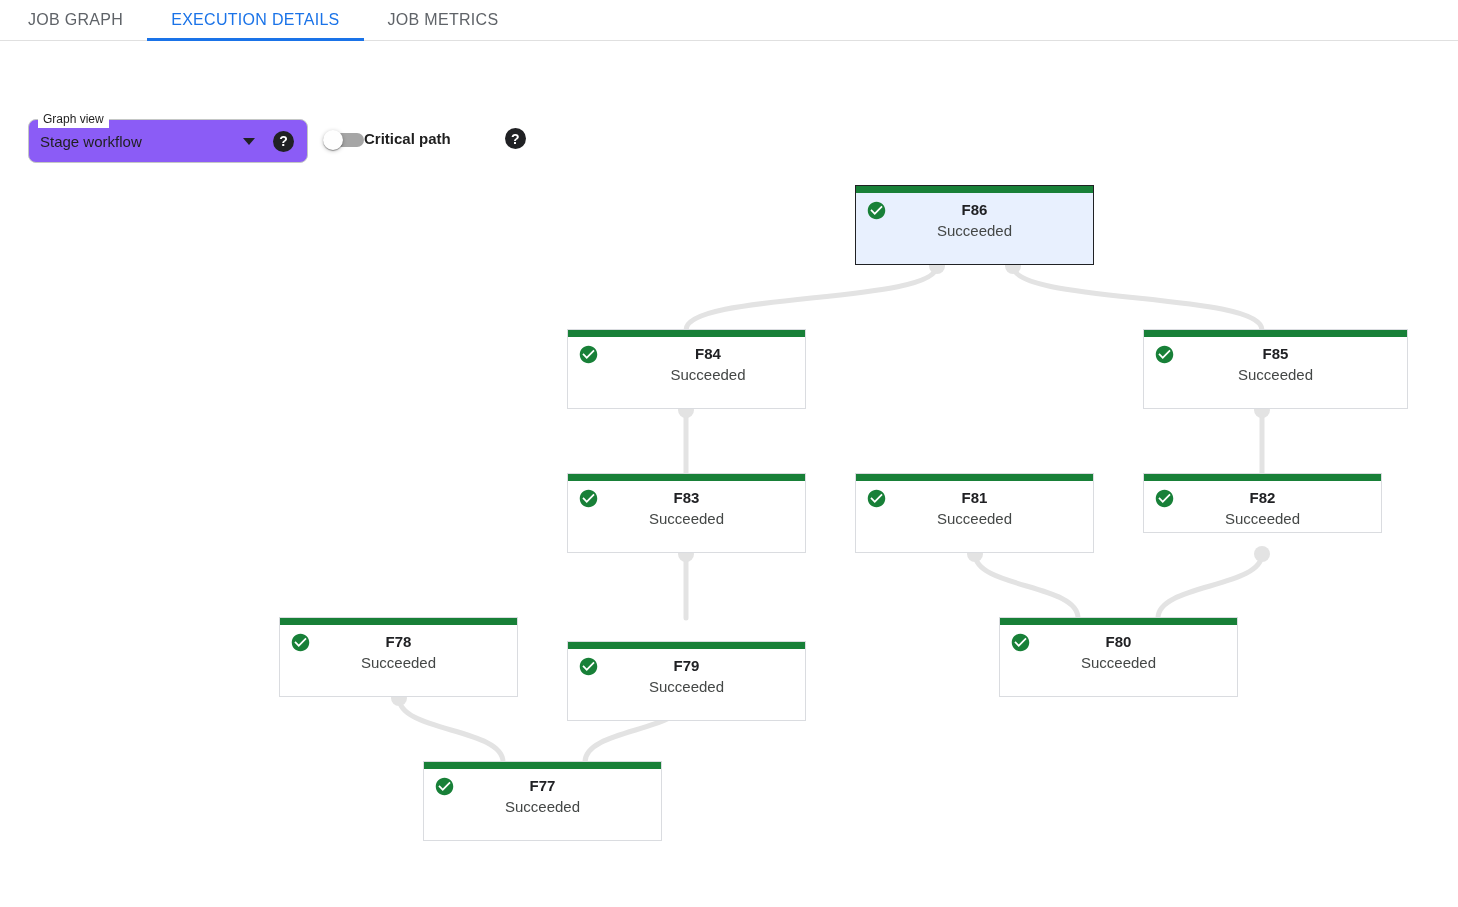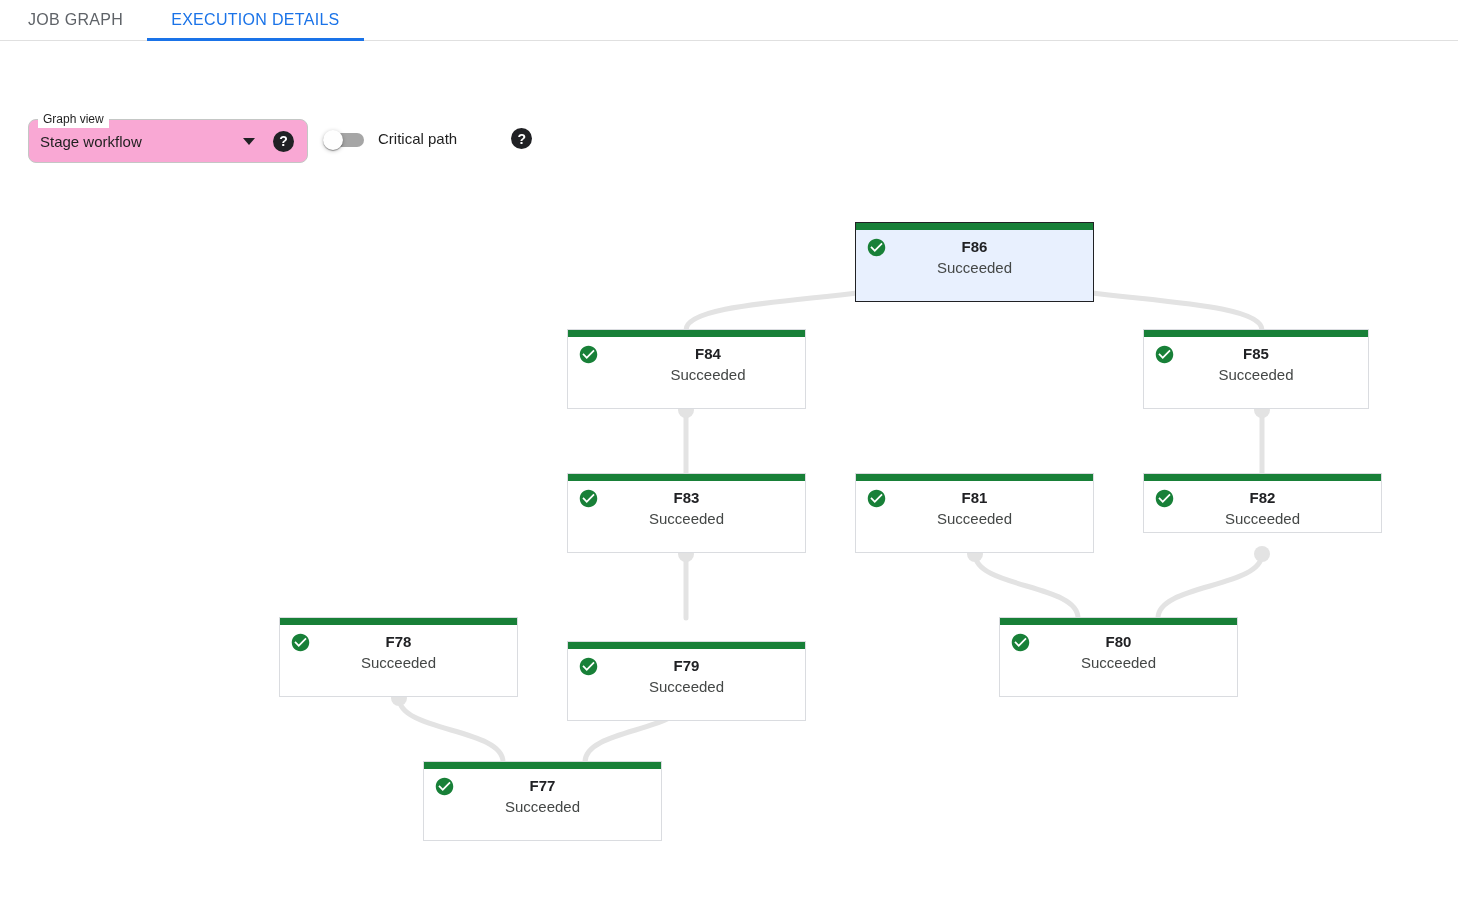--- a/index.html
+++ b/index.html
@@ -20,63 +20,64 @@
   .tab{position:relative;display:inline-flex;align-items:center;
     padding:0 24px;font-size:16px;font-weight:500;letter-spacing:.3px;
     color:var(--muted);cursor:pointer;white-space:nowrap;}
   .tab.active{color:var(--accent);}
   .tab.active::after{content:"";position:absolute;left:0;right:0;bottom:-1px;
     height:3px;background:var(--accent);}
 
   
   .toolbar{position:relative;height:100px;}
   .selectbox{position:absolute;left:28px;top:78px;width:280px;height:44px;
-    border:1px solid #c4c7c5;border-radius:8px;background:#f9a8d4;
+    border:1px solid #c4c7c5;border-radius:8px;background:#8b5cf6;
     display:flex;align-items:center;cursor:pointer;}
   .selectbox .float-label{position:absolute;top:-9px;left:9px;background:#fff;
     padding:0 5px;font-size:12px;font-weight:500;color:var(--ink);line-height:17px;}
   .selectbox .value{font-size:15px;color:var(--ink);padding-left:11px;flex:1;}
   .caret{width:0;height:0;border-left:6px solid transparent;
     border-right:6px solid transparent;border-top:7px solid #202124;
     margin-right:18px;}
   .help{width:21px;height:21px;border-radius:50%;background:#202124;color:#fff;
     display:inline-flex;align-items:center;justify-content:center;
     font-size:14px;font-weight:700;flex:0 0 auto;cursor:pointer;}
   .help::before{content:"?";}
   .selectbox .help{margin-right:13px;}
   .toggle-row{position:absolute;left:327px;top:87px;display:flex;align-items:center;}
   .switch{position:relative;width:37px;height:14px;border-radius:7px;
     background:#a6a6a6;cursor:pointer;margin-top:3px;}
   .switch .knob{position:absolute;left:-4px;top:-3px;width:20px;height:20px;
     border-radius:50%;background:#fefefe;
     box-shadow:0 1px 1px rgba(0,0,0,.35),0 1px 4px rgba(0,0,0,.25);}
-  .toggle-label{margin-left:14px;font-size:15px;color:var(--ink);}
+  .toggle-label{font-size:15px;color:var(--ink);font-weight:bold;}
   .toggle-row .help{margin-left:54px;}
 
   
   .canvas{position:absolute;left:0;top:0;width:1458px;height:907px;}
   .edges{position:absolute;left:0;top:0;pointer-events:none;}
   .edge{stroke:var(--edge);stroke-width:5;fill:none;stroke-linecap:round;}
   .nub{fill:var(--edge);}
   .node{position:absolute;background:#fff;border:1px solid #dadce0;
     cursor:pointer;}
   .node .bar{position:absolute;top:0;left:0;right:0;height:7px;background:var(--green);}
   .node .check{position:absolute;left:10px;top:14px;width:21px;height:21px;}
-  .node.selected{background:var(--sel-bg);border:1.5px solid #202124;margin-top:37px;}
+  .node.selected{background:var(--sel-bg);border:1.5px solid #202124;}
   .node .title{margin-top:14px;text-align:center;font-size:15px;font-weight:700;
     color:#202124;line-height:20px;}
   .node .status{margin-top:1px;text-align:center;font-size:15px;color:#444746;
     line-height:20px;}
 </style>
 </head>
 <body>
 
 <div class="tabbar">
   <div class="tab">JOB GRAPH</div>
   <div class="tab active">EXECUTION DETAILS</div>
+  <div class="tab">JOB METRICS</div>
 </div>
 
 <div class="toolbar">
   <div class="selectbox">
     <span class="float-label">Graph view</span>
     <span class="value">Stage workflow</span>
     <span class="caret"></span>
     <span class="help"></span>
   </div>
 
@@ -121,21 +122,21 @@
     </div>
     <div class="node" style="left: 567px; top: 329px; width: 239px; height: 80px; padding-left: 43px;">
       <div class="bar"></div>
       <svg class="check" viewBox="0 0 24 24">
         <circle cx="12" cy="12" r="10" fill="#fff"></circle>
         <path fill="#188038" d="M12 2C6.48 2 2 6.48 2 12s4.48 10 10 10 10-4.48 10-10S17.52 2 12 2zm-2 15l-5-5 1.41-1.41L10 14.17l7.59-7.59L19 8l-9 9z"></path>
       </svg>
       <div class="title">F84</div>
       <div class="status">Succeeded</div>
     </div>
-    <div class="node" style="left: 1143px; top: 329px; width: 226px; height: 80px;">
+    <div class="node" style="left: 1143px; top: 329px; width: 265px; height: 80px;">
       <div class="bar"></div>
       <svg class="check" viewBox="0 0 24 24">
         <circle cx="12" cy="12" r="10" fill="#fff"></circle>
         <path fill="#188038" d="M12 2C6.48 2 2 6.48 2 12s4.48 10 10 10 10-4.48 10-10S17.52 2 12 2zm-2 15l-5-5 1.41-1.41L10 14.17l7.59-7.59L19 8l-9 9z"></path>
       </svg>
       <div class="title">F85</div>
       <div class="status">Succeeded</div>
     </div>
     <div class="node" style="left: 567px; top: 473px; width: 239px; height: 80px;">
       <div class="bar"></div>

